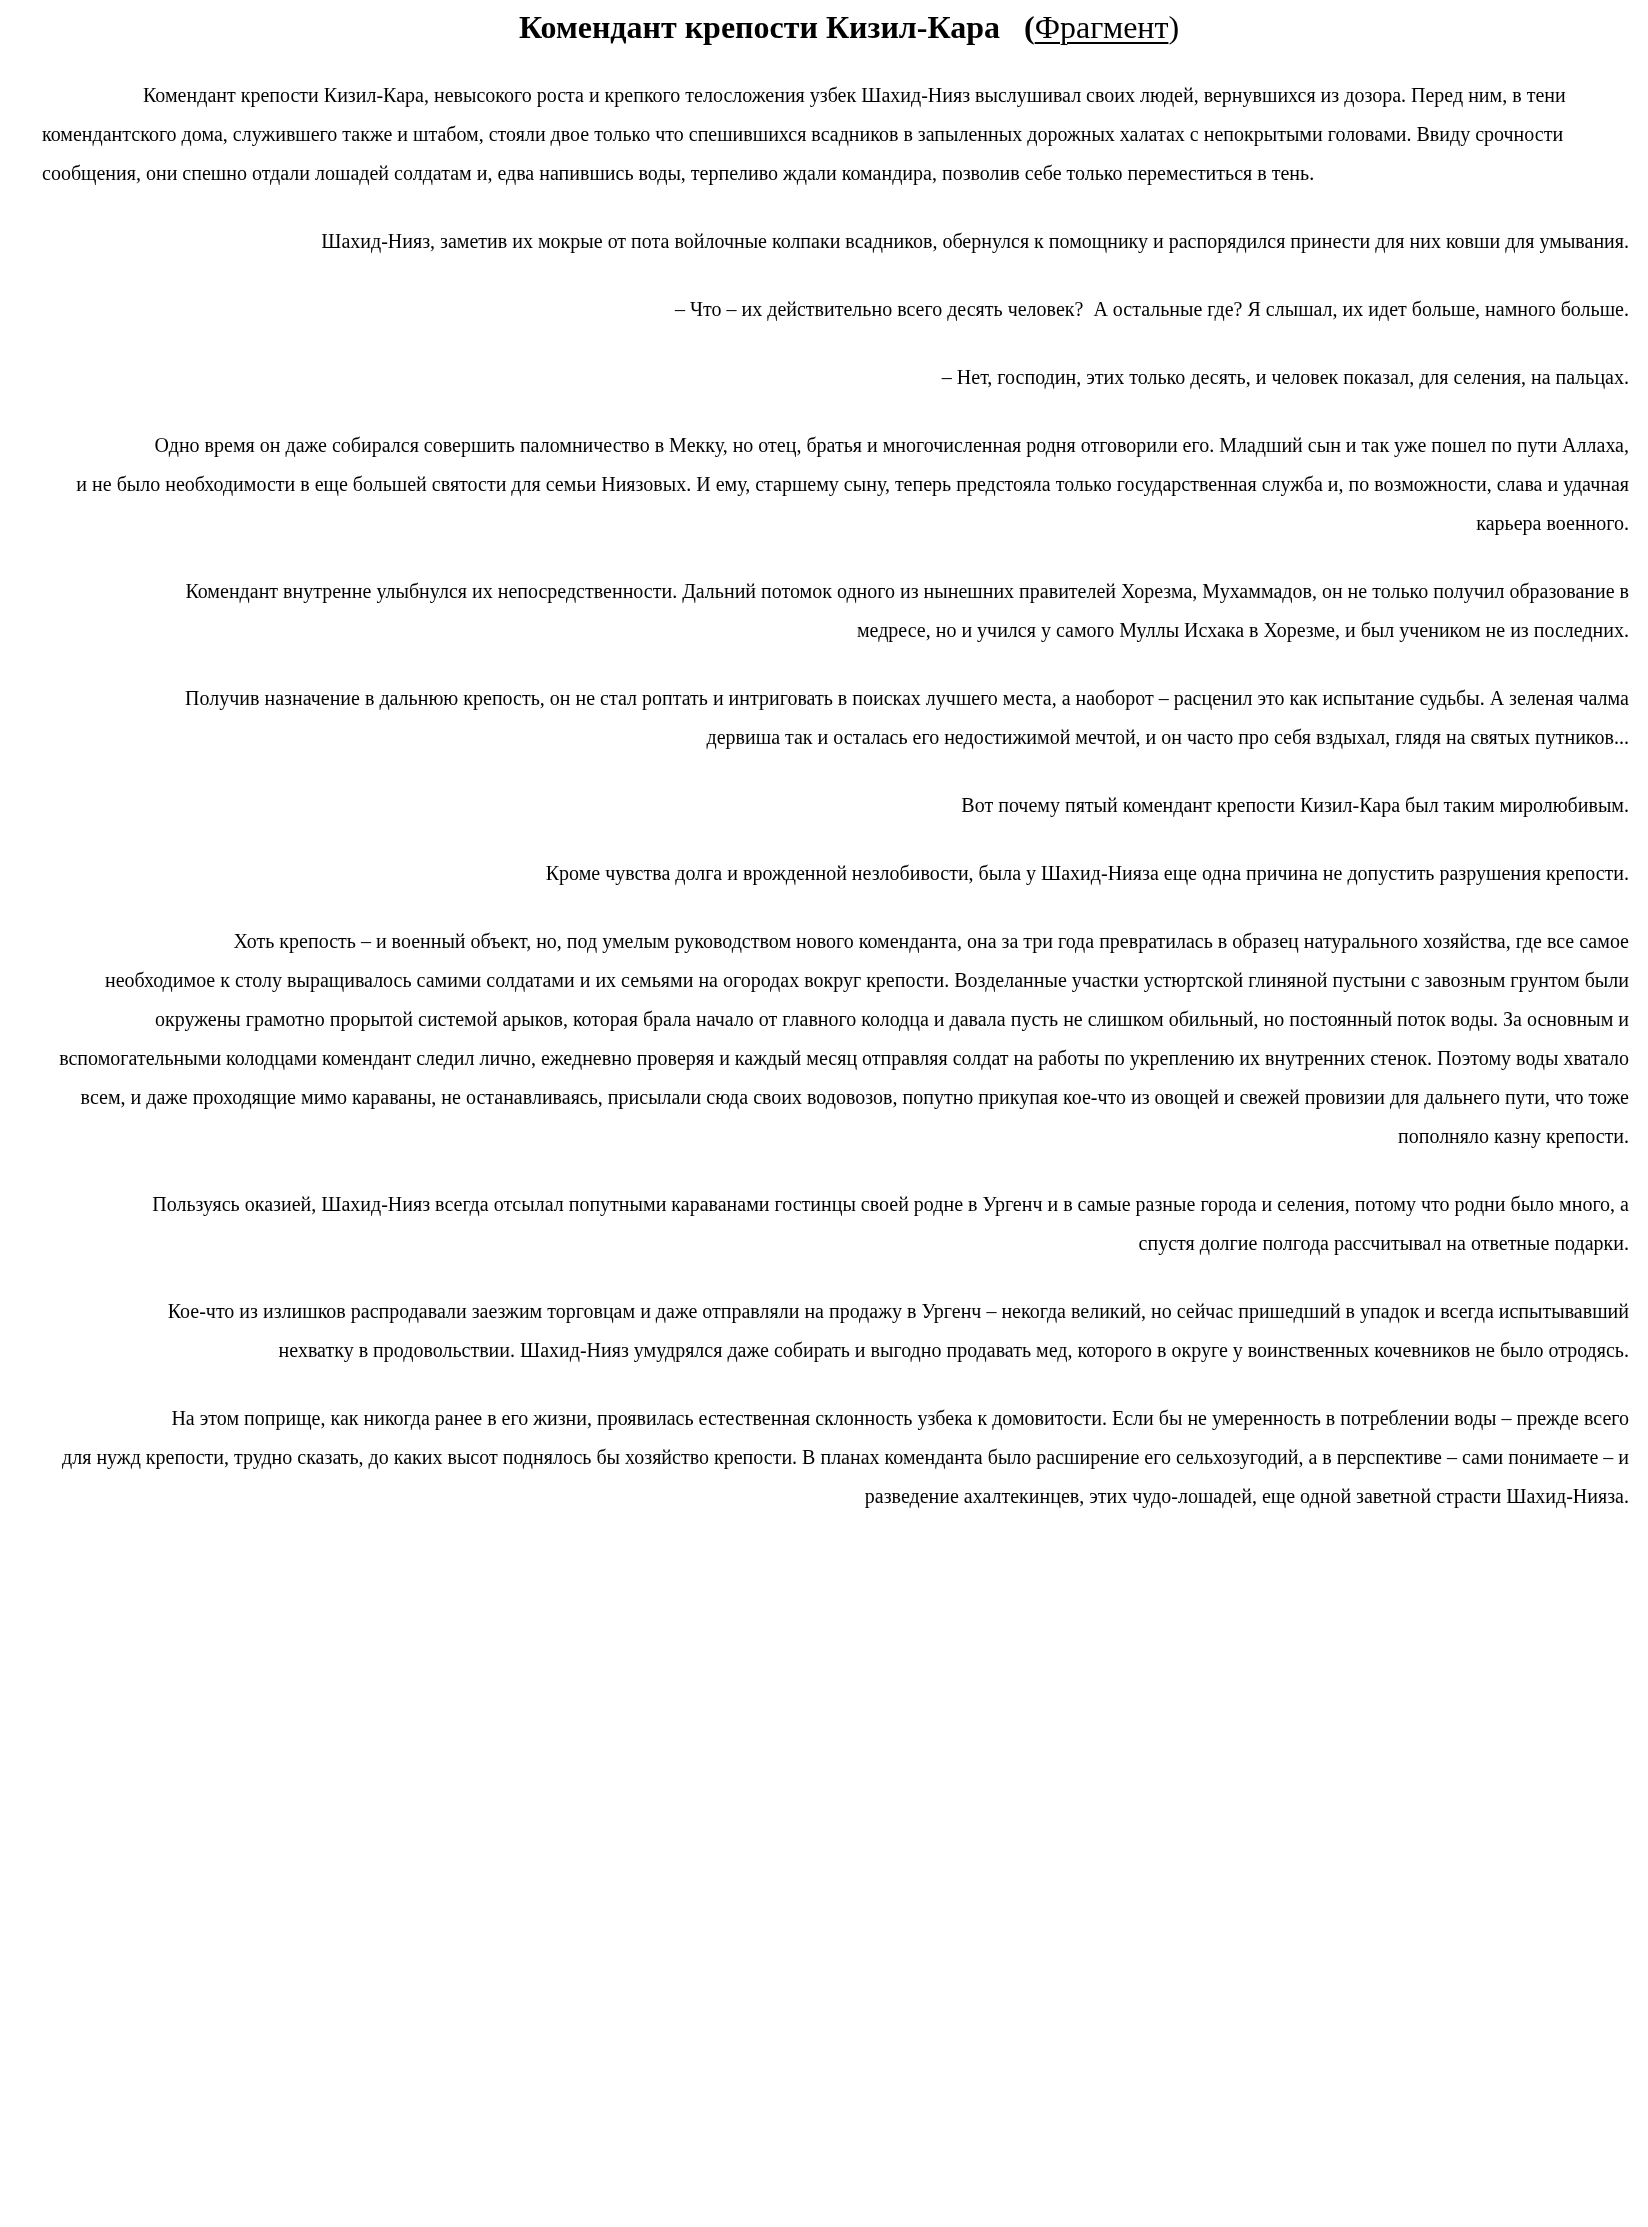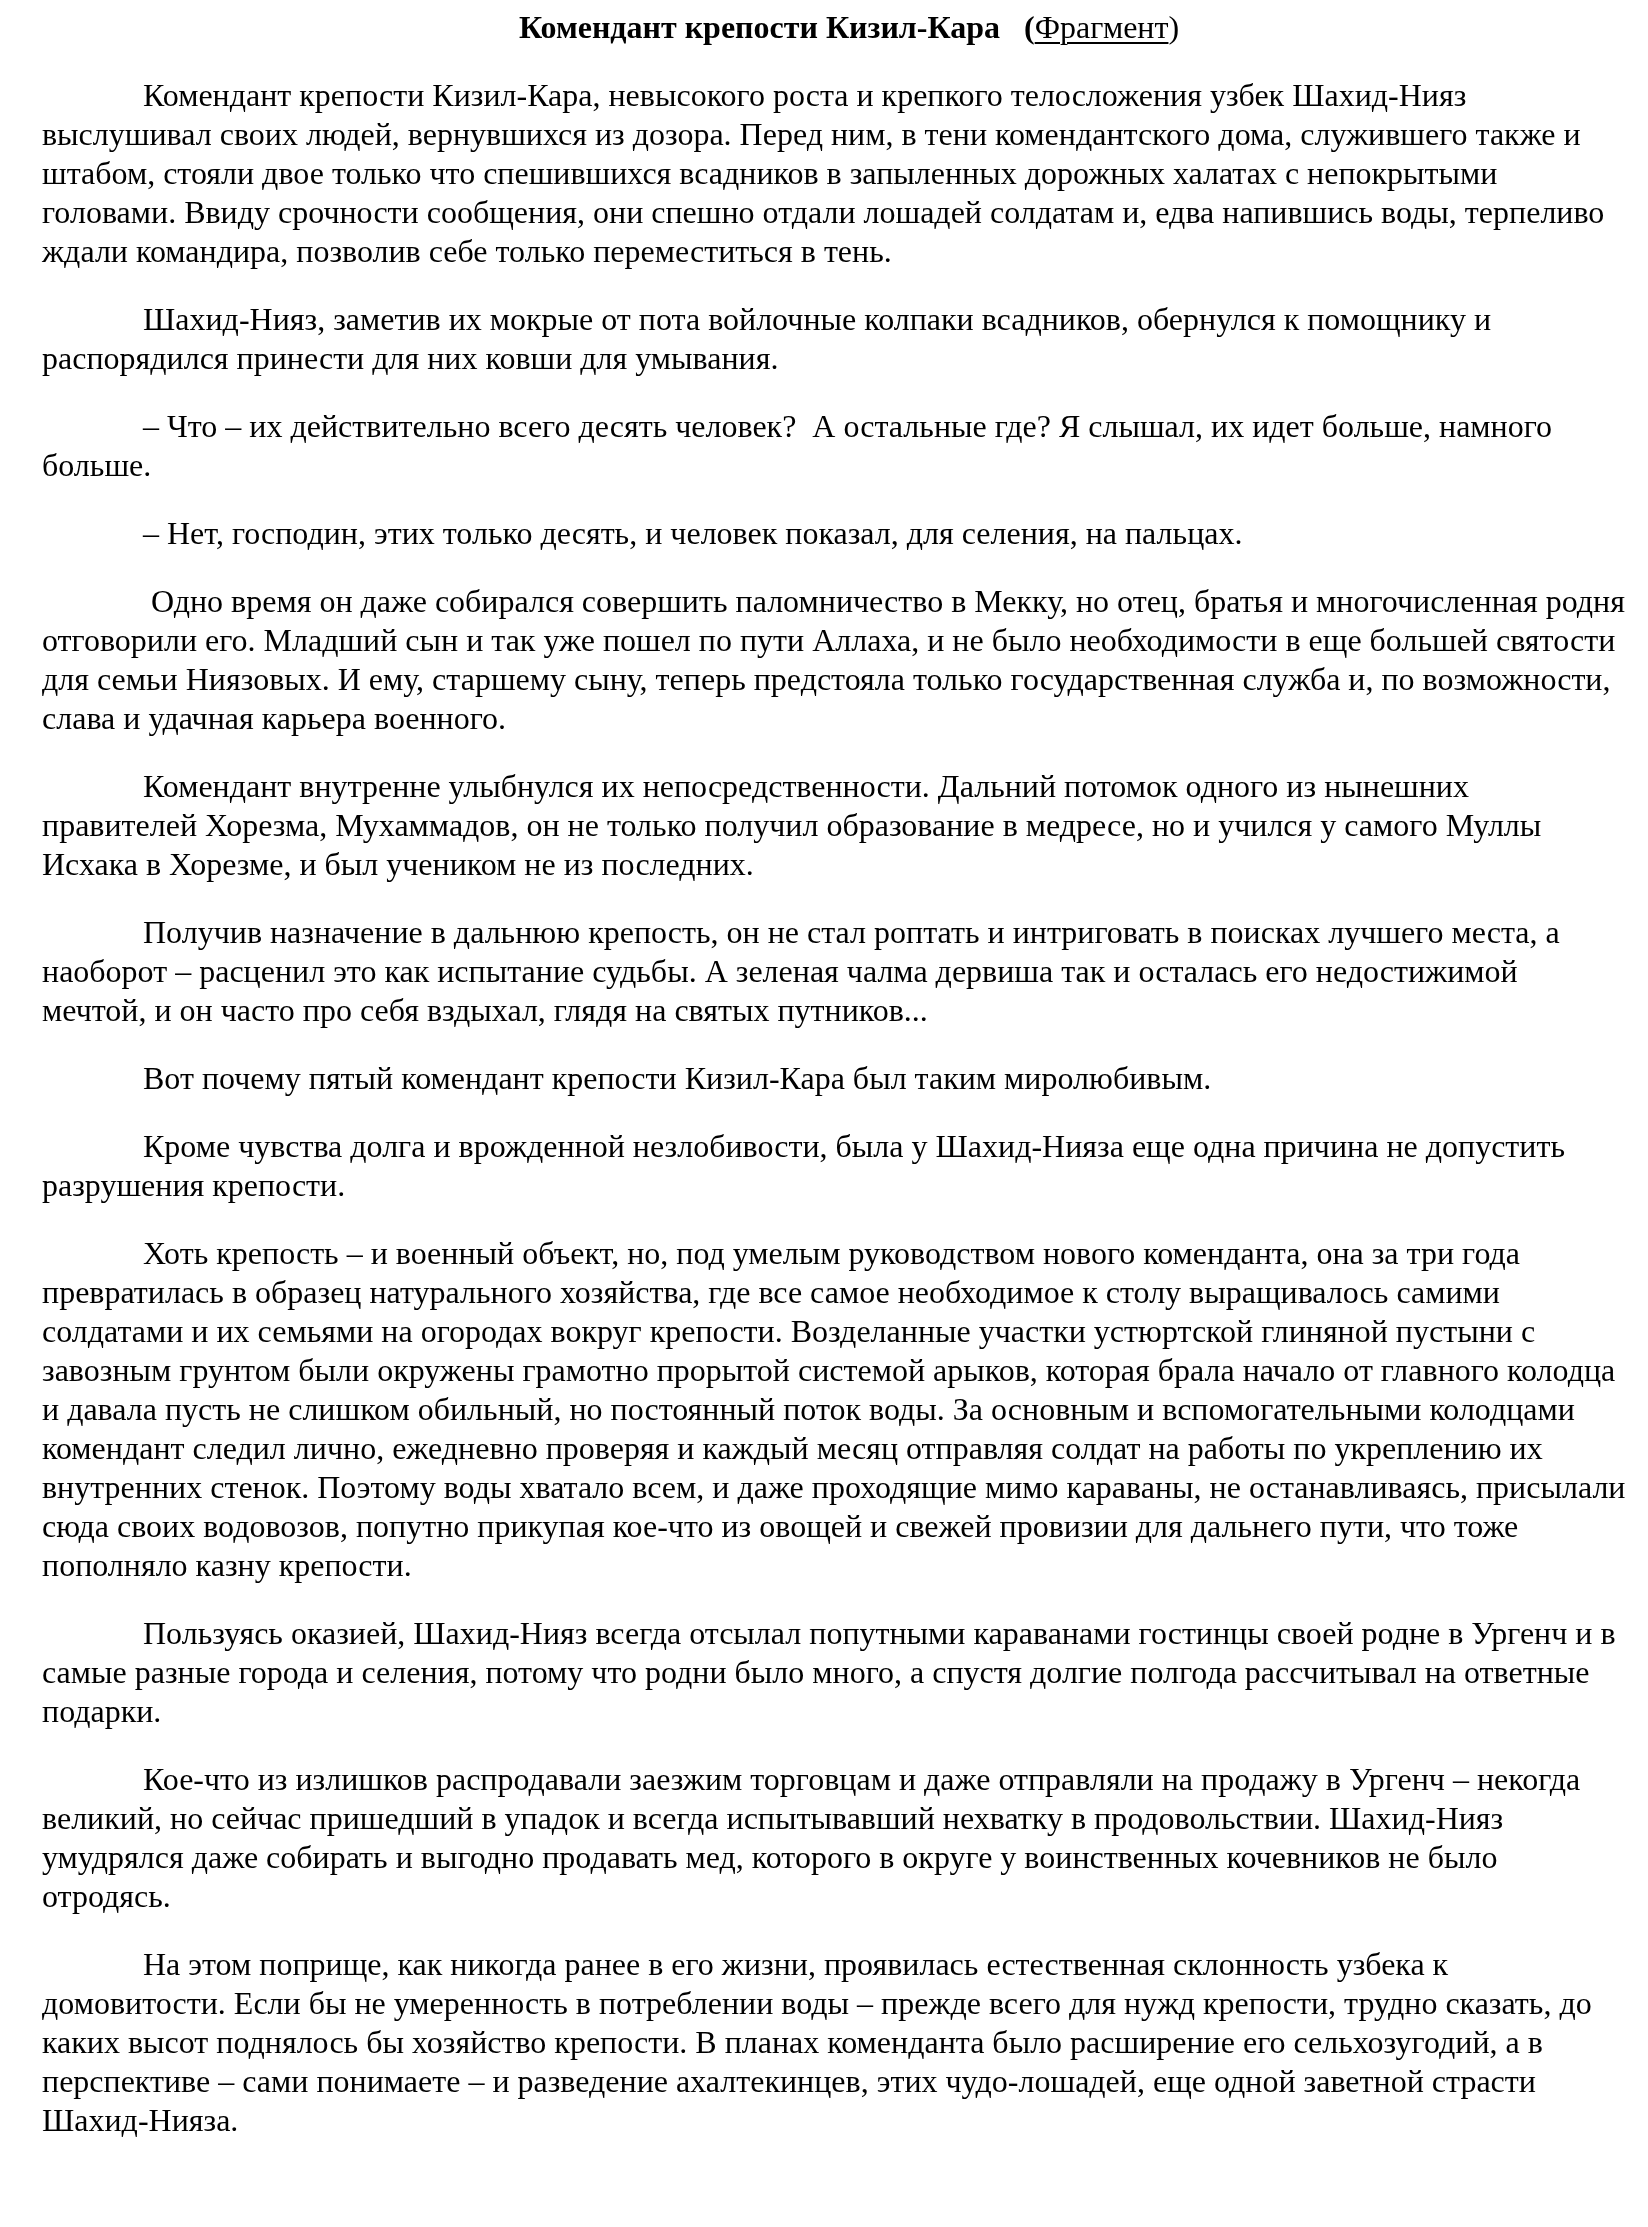--- a/index.html
+++ b/index.html
@@ -23,29 +23,29 @@
     line-height: 39px;
     margin: 8.2px 0 0 0;
     padding-left: 27px;
     white-space: pre;
   }
   .title .main { font-weight: bold; }
   .title .paren { font-weight: bold; }
   .title .frag { font-weight: normal; text-decoration: underline; text-decoration-thickness: 2.1px; text-underline-offset: 4.1px; color: #000; cursor: pointer; }
   .title .paren-close { font-weight: normal; }
   .body-text {
-    font-size: 32px;
+    font-size: 20px;
     line-height: 39px;
   }
   .body-text p {
     margin: 0;
     text-indent: 101px;
     white-space: pre-wrap;
   }
-  .body-text p + p { margin-top: 29px; }
+  .body-text p + p { margin-top: 29px; text-align: right; }
   .body-text p:first-child { margin-top: 29px; }
 </style>
 </head>
 <body>
 
 <div class="page">
   <div class="title"><span class="main">Комендант крепости Кизил-Кара</span><span>   </span><span class="paren">(</span><span class="frag">Фрагмент</span><span class="paren-close">)</span></div>
 
   <div class="body-text">
     <p>Комендант крепости Кизил-Кара, невысокого роста и крепкого телосложения узбек Шахид-Нияз выслушивал своих людей, вернувшихся из дозора. Перед ним, в тени комендантского дома, служившего также и штабом, стояли двое только что спешившихся всадников в запыленных дорожных халатах с непокрытыми головами. Ввиду срочности сообщения, они спешно отдали лошадей солдатам и, едва напившись воды, терпеливо ждали командира, позволив себе только переместиться в тень.</p>

